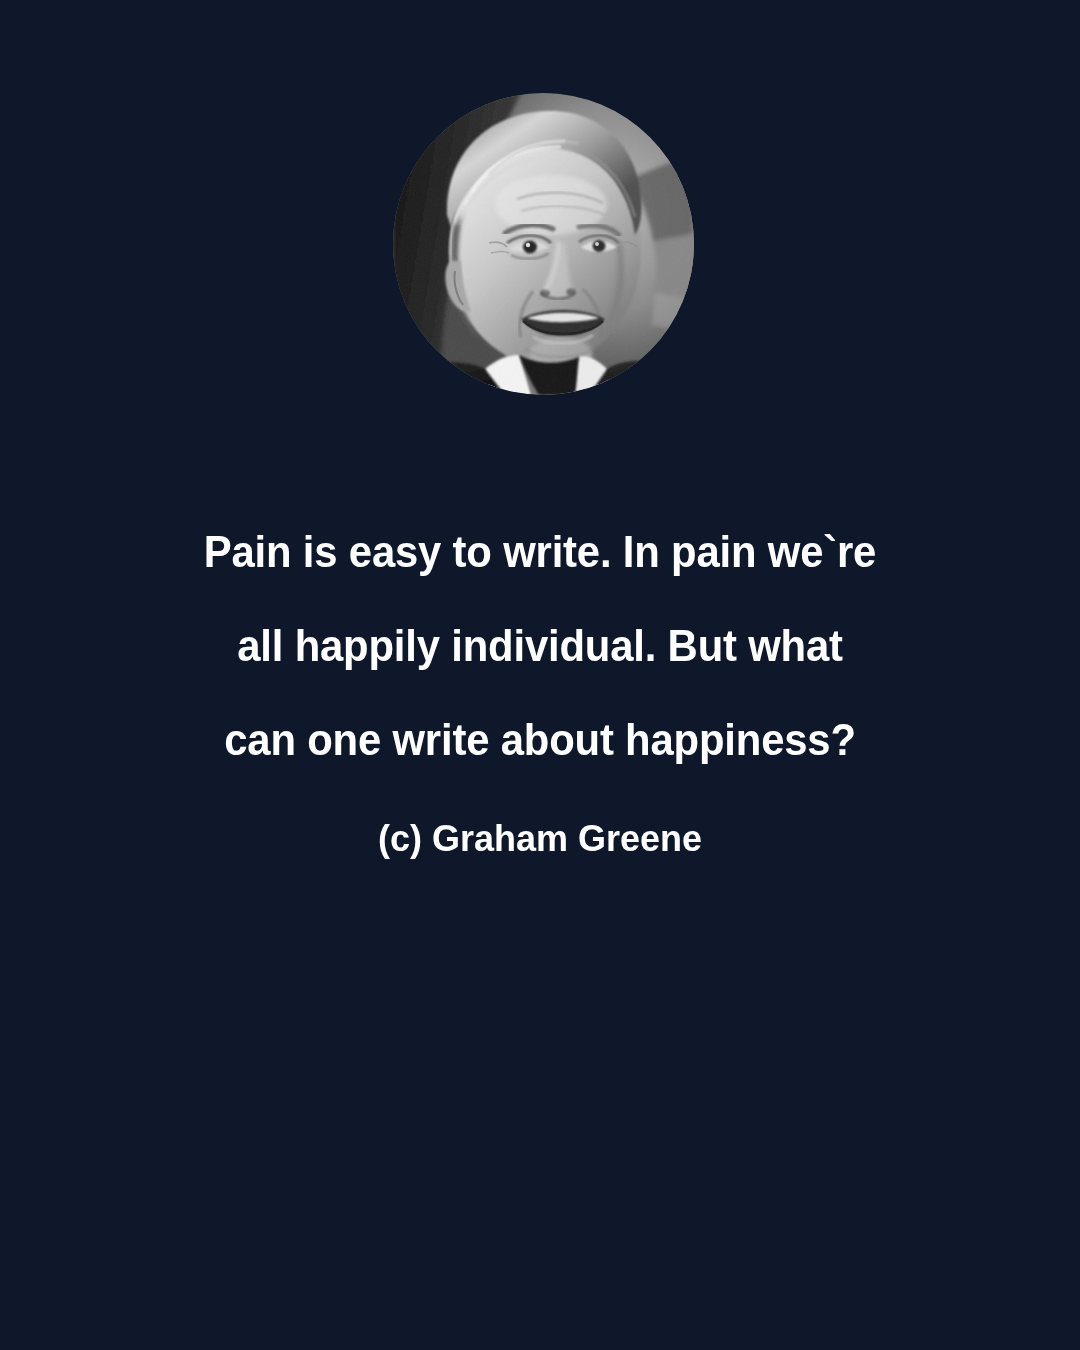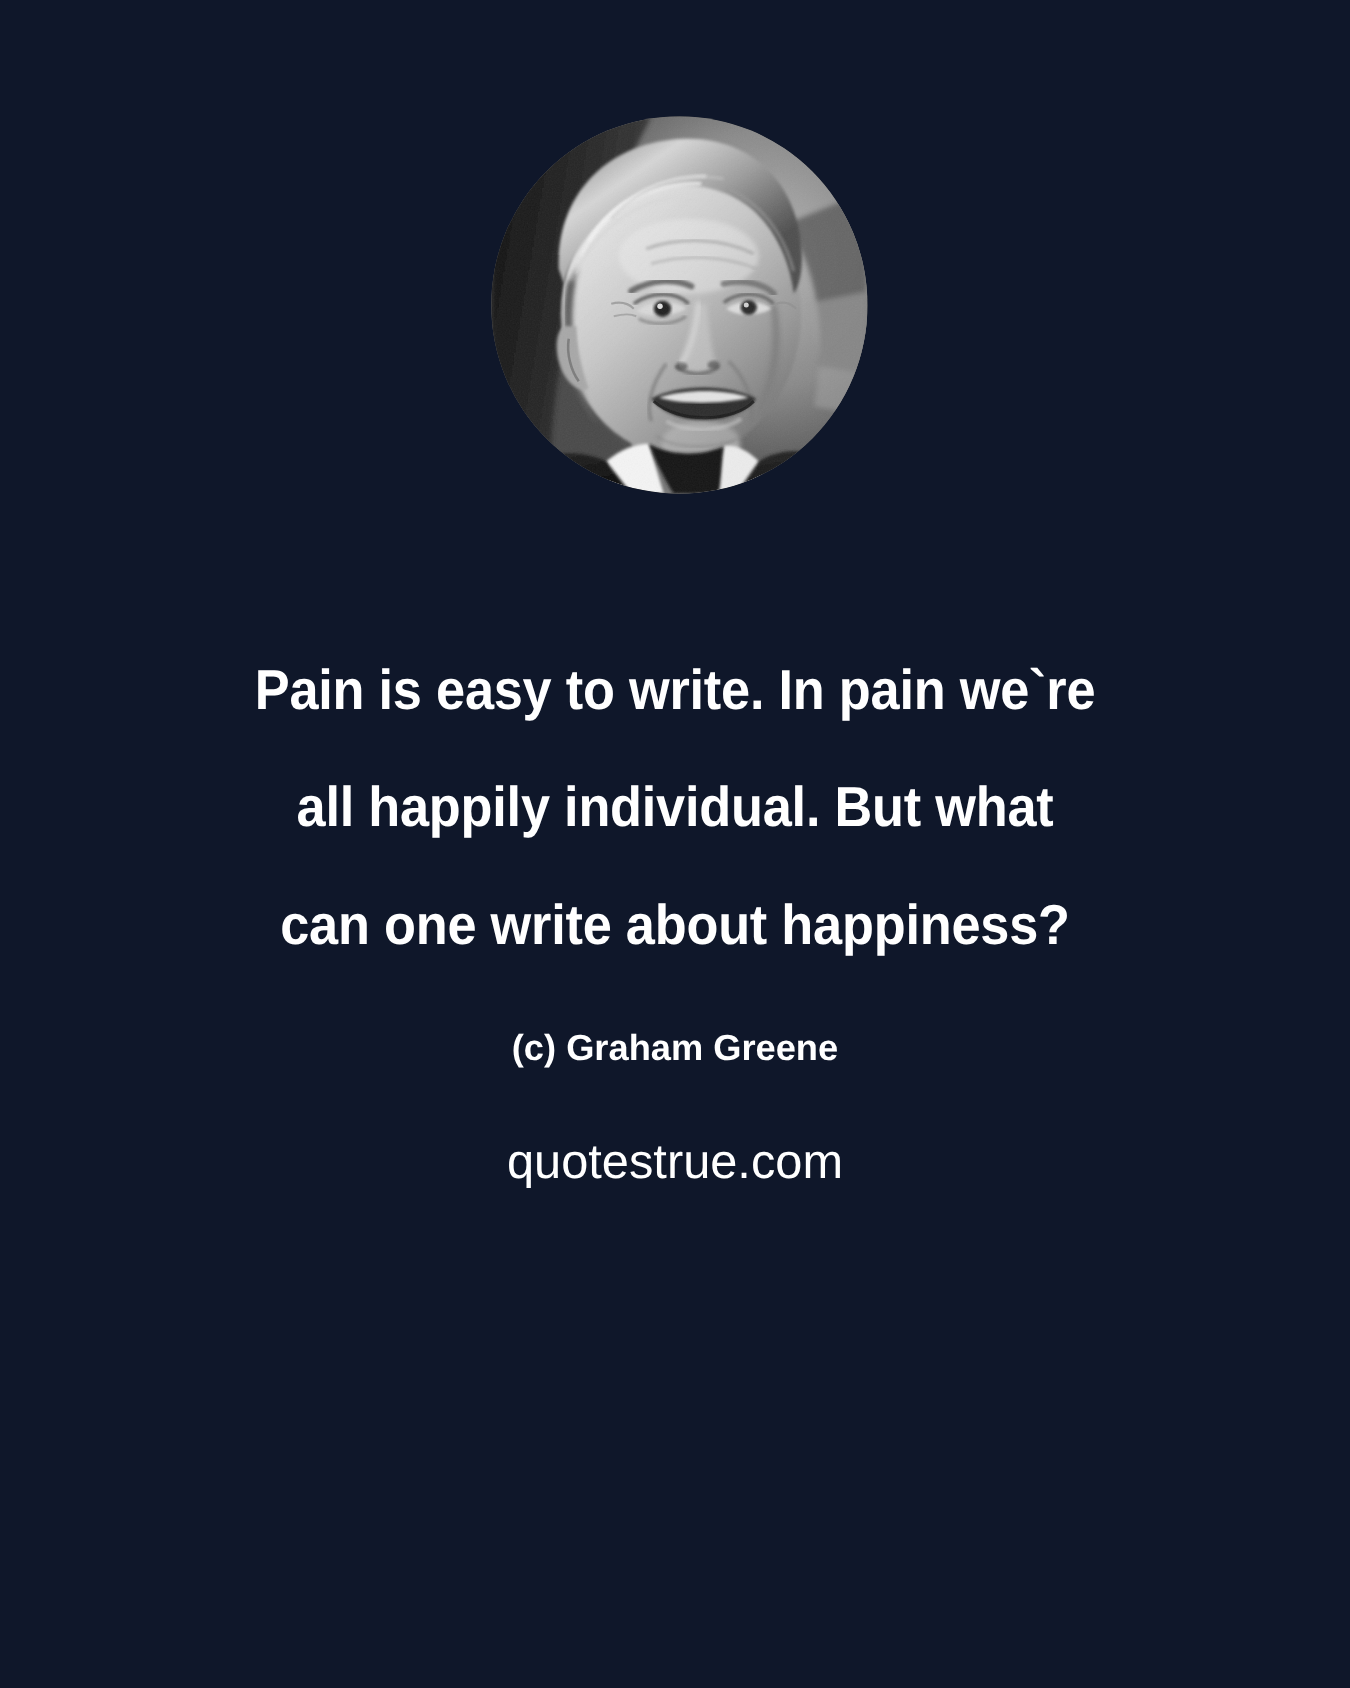--- a/index.html
+++ b/index.html
@@ -54,21 +54,21 @@
     line-height: 94px;
     letter-spacing: -0.2px;
     white-space: nowrap;
     transform: scaleX(0.93);
   }
   .author-line {
     display: block;
     margin-top: 22px;
     color: #ffffff;
     font-family: "Liberation Sans", sans-serif;
-    font-size: 29px;
+    font-size: 36px;
     font-weight: bold;
     line-height: 60px;
     white-space: nowrap;
   }
   .site-line {
     display: block;
     margin-top: 33px;
     color: #ffffff;
     font-family: "Liberation Sans", sans-serif;
     font-size: 39px;
@@ -211,16 +211,15 @@
         <rect x="0" y="0" width="301" height="302" filter="url(#grain)" opacity="0.55"></rect>
       </g>
     </svg>
   </div>
 
   <div class="quote-block">
     <span class="quote-line">Pain is easy to write. In pain we`re</span>
     <span class="quote-line">all happily individual. But what</span>
     <span class="quote-line">can one write about happiness?</span>
     <span class="author-line">(c) Graham Greene</span>
-    <span class="site-line">quotestrue.com</span>
   </div>
 
 </div>
 
 </body></html>

